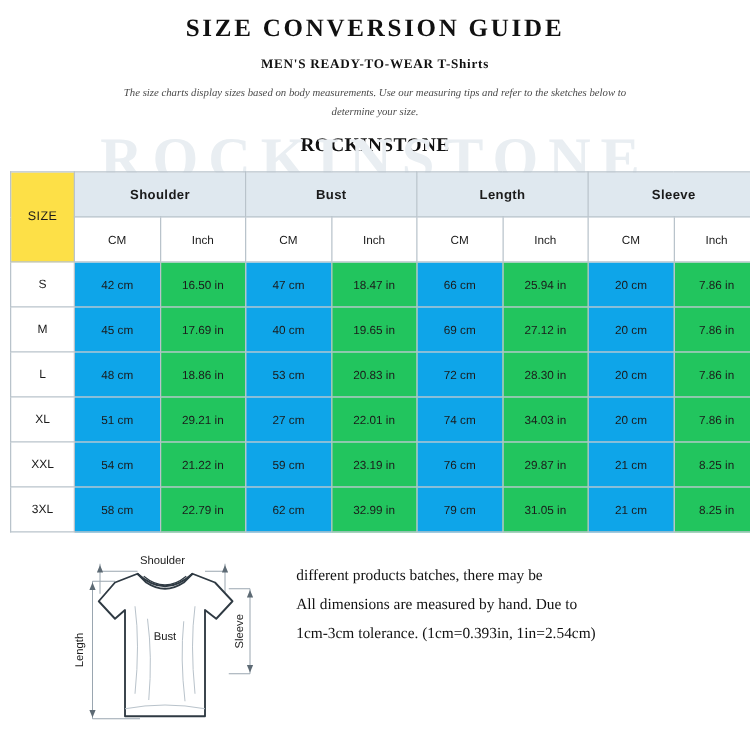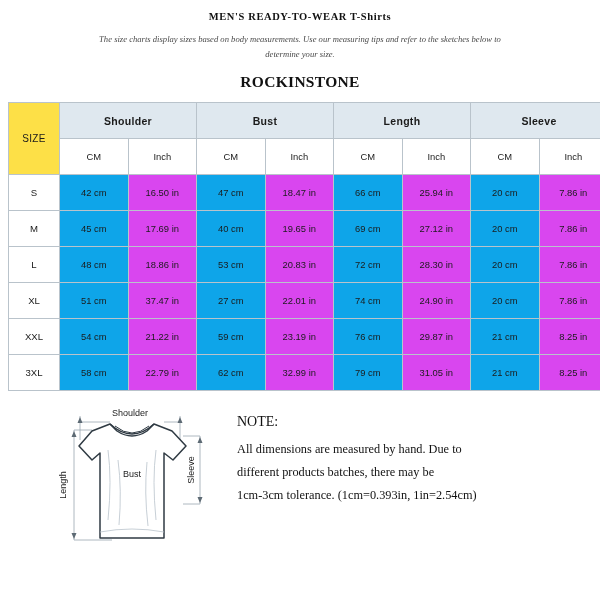--- a/index.html
+++ b/index.html
@@ -117,21 +117,21 @@
     font-size: 9.4px;
   }
   table.size-table td.sizecell {
     background: #ffffff;
     font-size: 9.6px;
   }
   td.shade {
     background: #0ea5e9;
   }
   td.plain {
-    background: #d946ef;
+    background: #22c55e;
   }
 
   
   .bottom {
     position: relative;
     margin-top: 9px;
     height: 160px;
   }
   .sketch {
     position: absolute;
@@ -158,20 +158,21 @@
     color: #111111;
     line-height: 1.85;
     font-family: "Liberation Serif", serif;
   }
 </style>
 </head>
 <body>
 
 <div class="page">
 
+  <div class="title">SIZE CONVERSION GUIDE</div>
   <div class="subtitle">MEN'S READY-TO-WEAR  T-Shirts</div>
   <div class="desc">The size charts display sizes based on body measurements. Use our measuring tips and refer to the sketches below to determine your size.</div>
   <div class="brand">ROCKINSTONE</div>
 
   <div class="watermark">ROCKINSTONE</div>
 
   <div class="table-wrap">
     <table class="size-table">
       <thead>
         <tr>
@@ -222,25 +223,25 @@
           <td class="shade">53 cm</td>
           <td class="plain">20.83 in</td>
           <td class="shade">72 cm</td>
           <td class="plain">28.30 in</td>
           <td class="shade">20 cm</td>
           <td class="plain">7.86 in</td>
         </tr>
         <tr>
           <td class="sizecell">XL</td>
           <td class="shade">51 cm</td>
-          <td class="plain">37.47 in</td>
+          <td class="plain">29.21 in</td>
           <td class="shade">27 cm</td>
           <td class="plain">22.01 in</td>
           <td class="shade">74 cm</td>
-          <td class="plain">24.90 in</td>
+          <td class="plain">34.03 in</td>
           <td class="shade">20 cm</td>
           <td class="plain">7.86 in</td>
         </tr>
         <tr>
           <td class="sizecell">XXL</td>
           <td class="shade">54 cm</td>
           <td class="plain">21.22 in</td>
           <td class="shade">59 cm</td>
           <td class="plain">23.19 in</td>
           <td class="shade">76 cm</td>
@@ -308,20 +309,19 @@
         </g>
 
         <text x="78" y="16" text-anchor="middle" font-family="Liberation Sans, sans-serif" font-size="9" fill="#1b1b1b">Shoulder</text>
         <text x="80" y="77" text-anchor="middle" font-family="Liberation Sans, sans-serif" font-size="9" fill="#1b1b1b">Bust</text>
         <text x="14" y="85" text-anchor="middle" font-family="Liberation Sans, sans-serif" font-size="9" fill="#1b1b1b" transform="rotate(-90 14 85)">Length</text>
         <text x="142" y="70" text-anchor="middle" font-family="Liberation Sans, sans-serif" font-size="9" fill="#1b1b1b" transform="rotate(-90 142 70)">Sleeve</text>
       </svg>
     </div>
 
     <div class="note">
-      <div class="note-title">NOTE:</div>
+      <div class="note-body">different products batches, there may be</div>
       <div class="note-body">All dimensions are measured by hand. Due to</div>
-      <div class="note-body">different products batches, there may be</div>
       <div class="note-body">1cm-3cm tolerance. (1cm=0.393in, 1in=2.54cm)</div>
     </div>
 
   </div>
 </div>
 
 </body></html>

